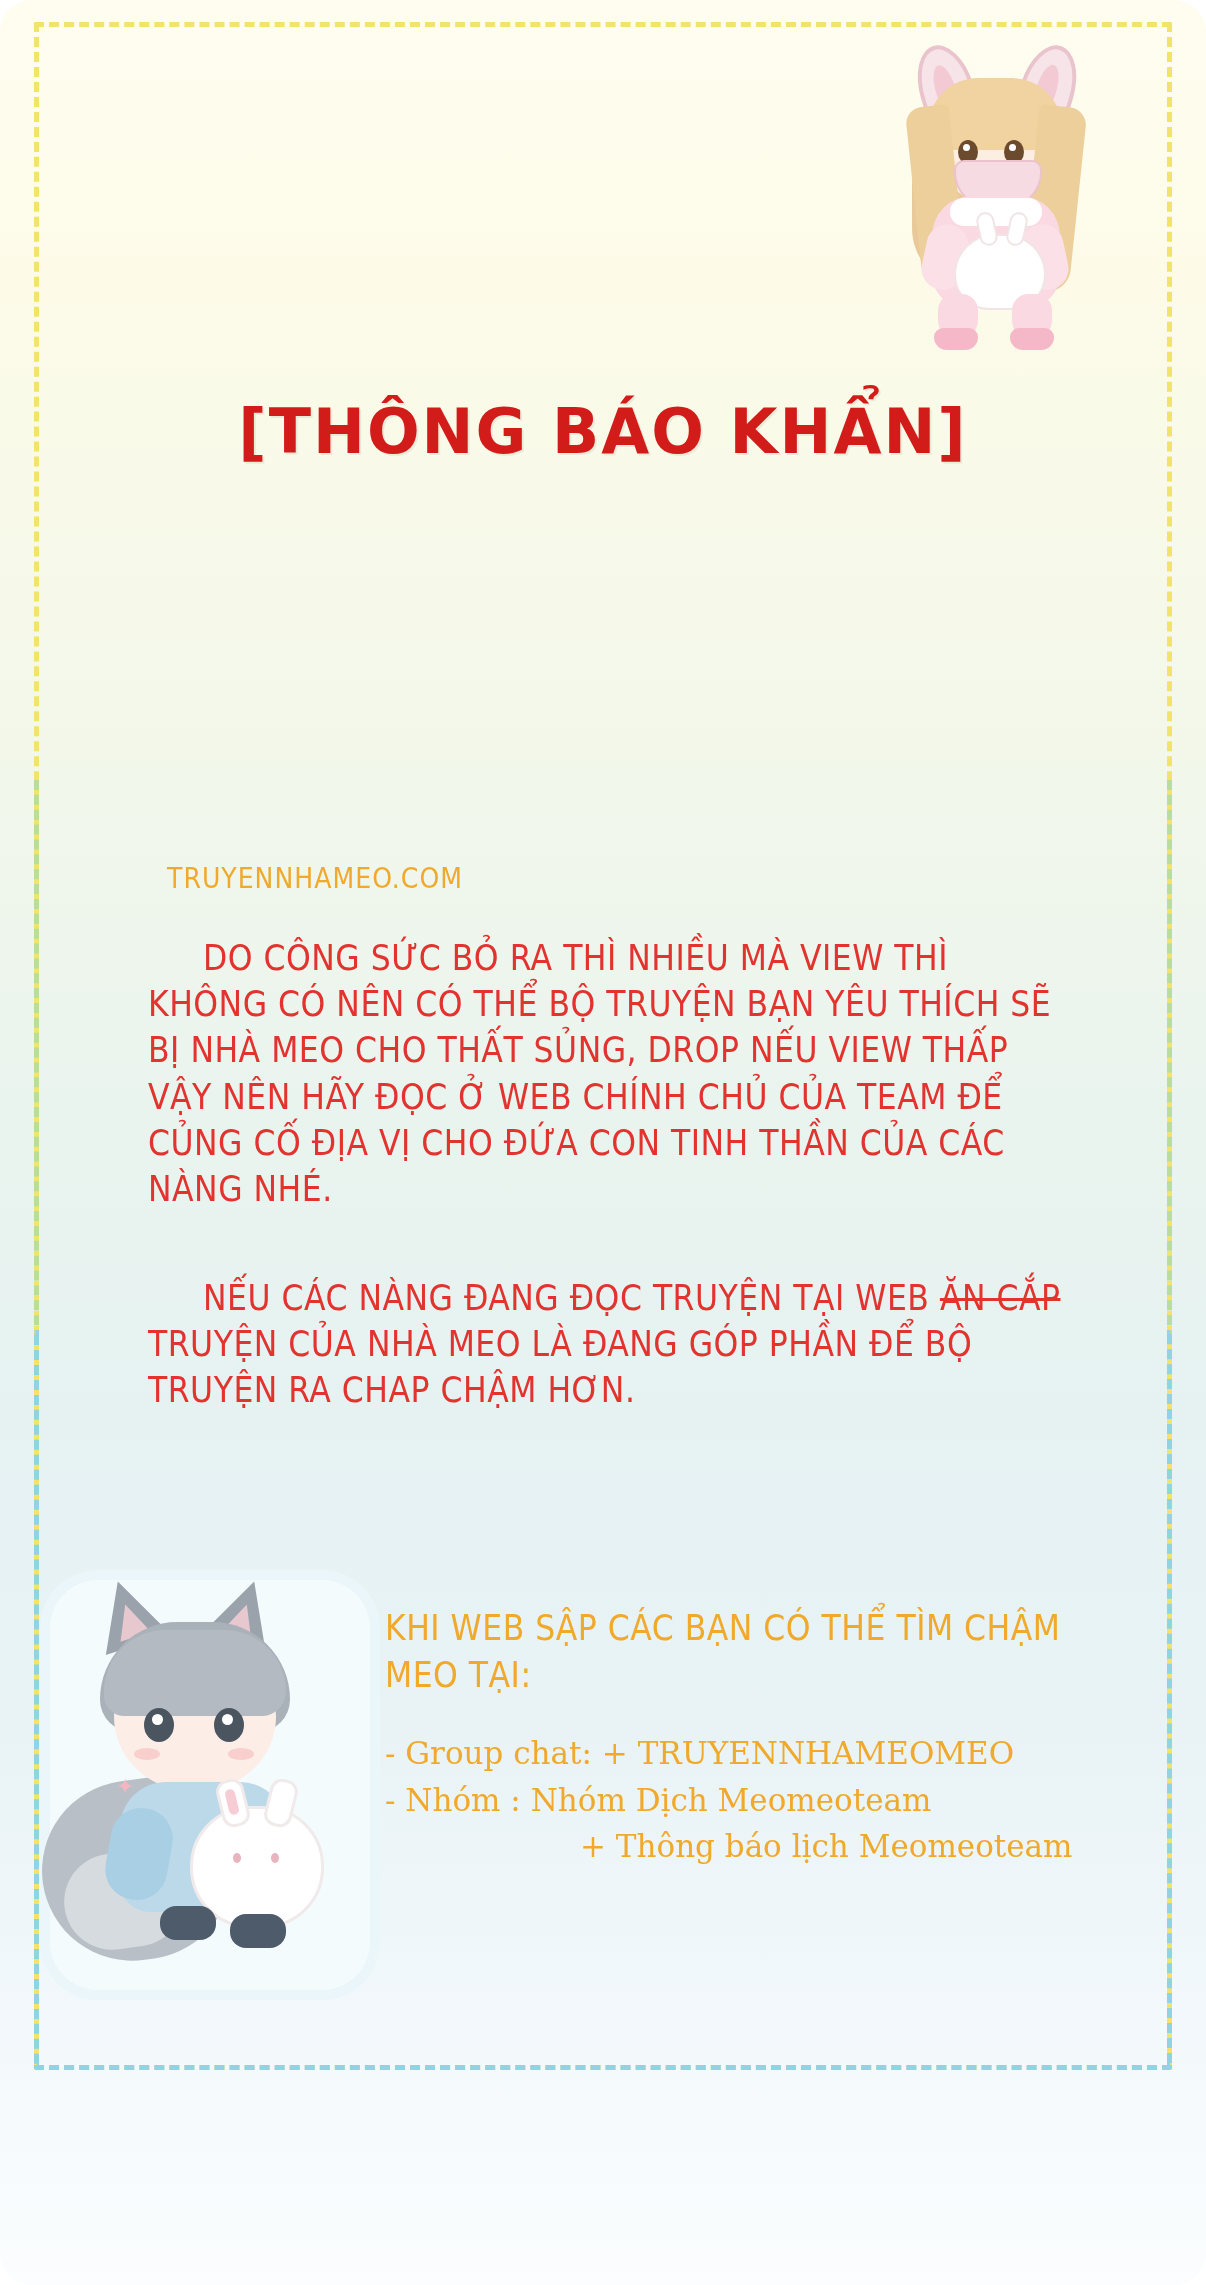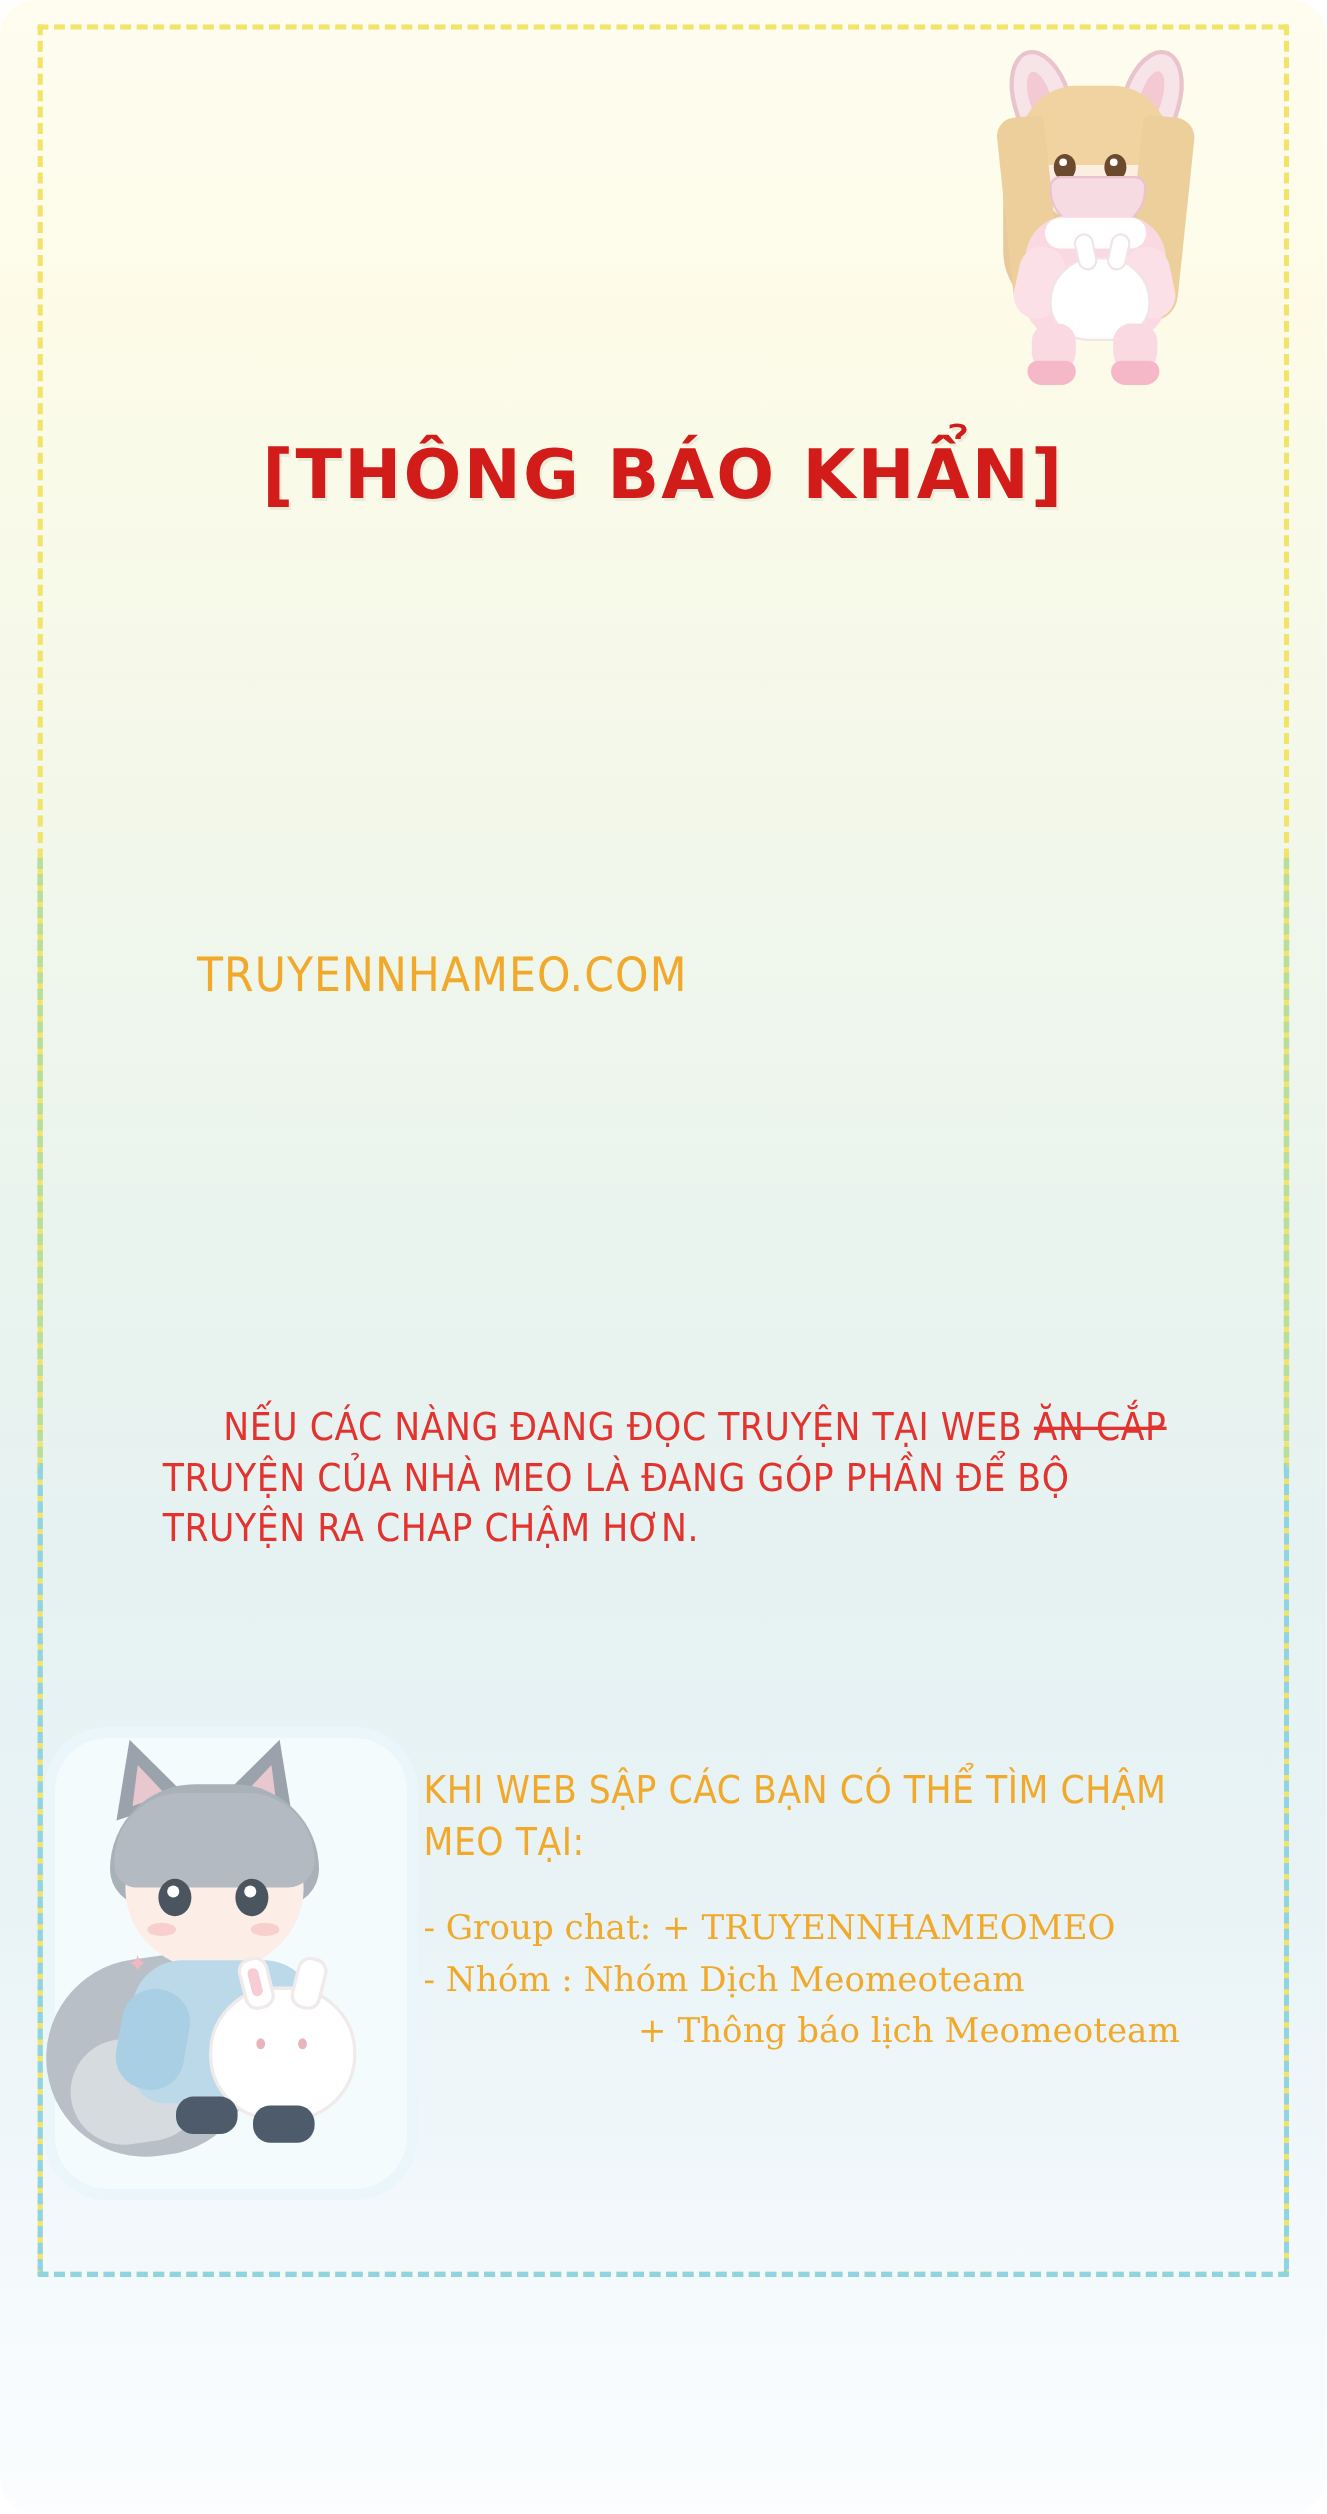--- a/index.html
+++ b/index.html
@@ -94,25 +94,25 @@
     font-weight: 500;
   }
   .p1 {
     left: 148px;
     top: 610px;
     width: 920px;
     text-indent: 55px;
   }
   .weburl {
     position: absolute;
-    left: 179px;
+    left: 167px;
     top: 862px;
     color: #f0a92b;
     font-family: "DejaVu Sans Condensed", "DejaVu Sans", sans-serif;
-    font-size: 43px;
+    font-size: 28px;
     letter-spacing: 1px;
   }
   .p2 {
     left: 148px;
     top: 935px;
     width: 930px;
     text-indent: 55px;
   }
   .p3 {
     left: 148px;
@@ -378,20 +378,21 @@
       <div class="cg-leg-r"></div>
       <div class="cg-shoe-l"></div>
       <div class="cg-shoe-r"></div>
     </div>
 
     <div class="title">[THÔNG BÁO KHẨN]</div>
 
 
     <div class="weburl">TRUYENNHAMEO.COM</div>
 
+    <div class="para p2">DO CÔNG SỨC BỎ RA THÌ NHIỀU MÀ VIEW THÌ KHÔNG CÓ NÊN CÓ THỂ BỘ TRUYỆN BẠN YÊU THÍCH SẼ BỊ NHÀ MEO CHO THẤT SỦNG, DROP NẾU VIEW THẤP VẬY NÊN HÃY ĐỌC Ở WEB CHÍNH CHỦ CỦA TEAM ĐỂ CỦNG CỐ ĐỊA VỊ CHO ĐỨA CON TINH THẦN CỦA CÁC NÀNG NHÉ.</div>
 
     <div class="para p3"><span>NẾU CÁC NÀNG ĐANG ĐỌC TRUYỆN TẠI WEB </span><span class="strike">ĂN CẮP</span><span> TRUYỆN CỦA NHÀ MEO LÀ ĐANG GÓP PHẦN ĐỂ BỘ TRUYỆN RA CHAP CHẬM HƠN.</span></div>
 
     <div class="chibi-wolf">
       <div class="cw-glow"></div>
       <div class="cw-tail"></div>
       <div class="cw-ear-l"></div>
       <div class="cw-ear-r"></div>
       <div class="cw-hair"></div>
       <div class="cw-head"></div>

